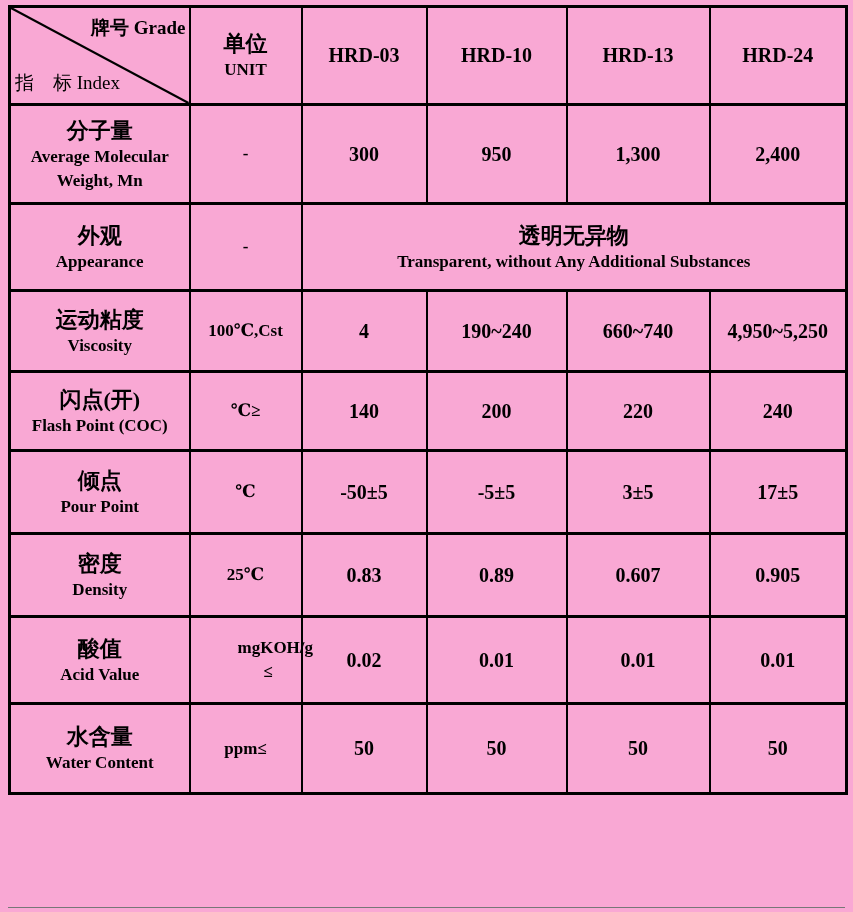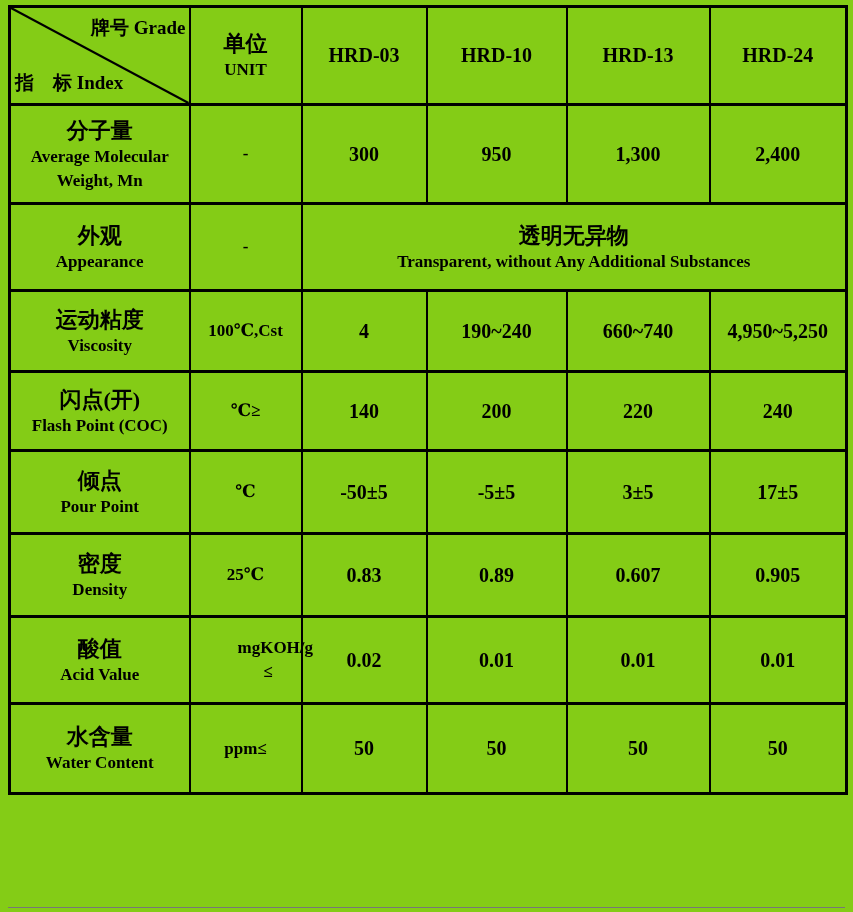--- a/index.html
+++ b/index.html
@@ -9,21 +9,21 @@
     width: 853px;
     height: 912px;
     font-family: "Liberation Serif", "DejaVu Serif", serif;
     color: #000;
     overflow: hidden;
   }
   .page {
     position: relative;
     width: 853px;
     height: 912px;
-    background: #84cc16;
+    background: #f9a8d4;
   }
   table.spec {
     position: absolute;
     left: 8px;
     top: 5px;
     width: 837px;
     border-collapse: collapse;
     table-layout: fixed;
     border: 3px solid #000;
   }
@@ -57,21 +57,21 @@
     position: absolute;
     top: 7px; right: 3px;
     font-size: 19px;
     font-weight: bold;
     white-space: nowrap;
   }
   .diag-bottom {
     position: absolute;
     bottom: 7px; left: 4px;
     font-size: 19px;
-    font-weight: bold;
+    font-weight: normal;
     white-space: nowrap;
   }
   .bottom-rule {
     position: absolute;
     left: 8px;
     top: 907px;
     width: 837px;
     height: 1px;
     background: #777;
   }

